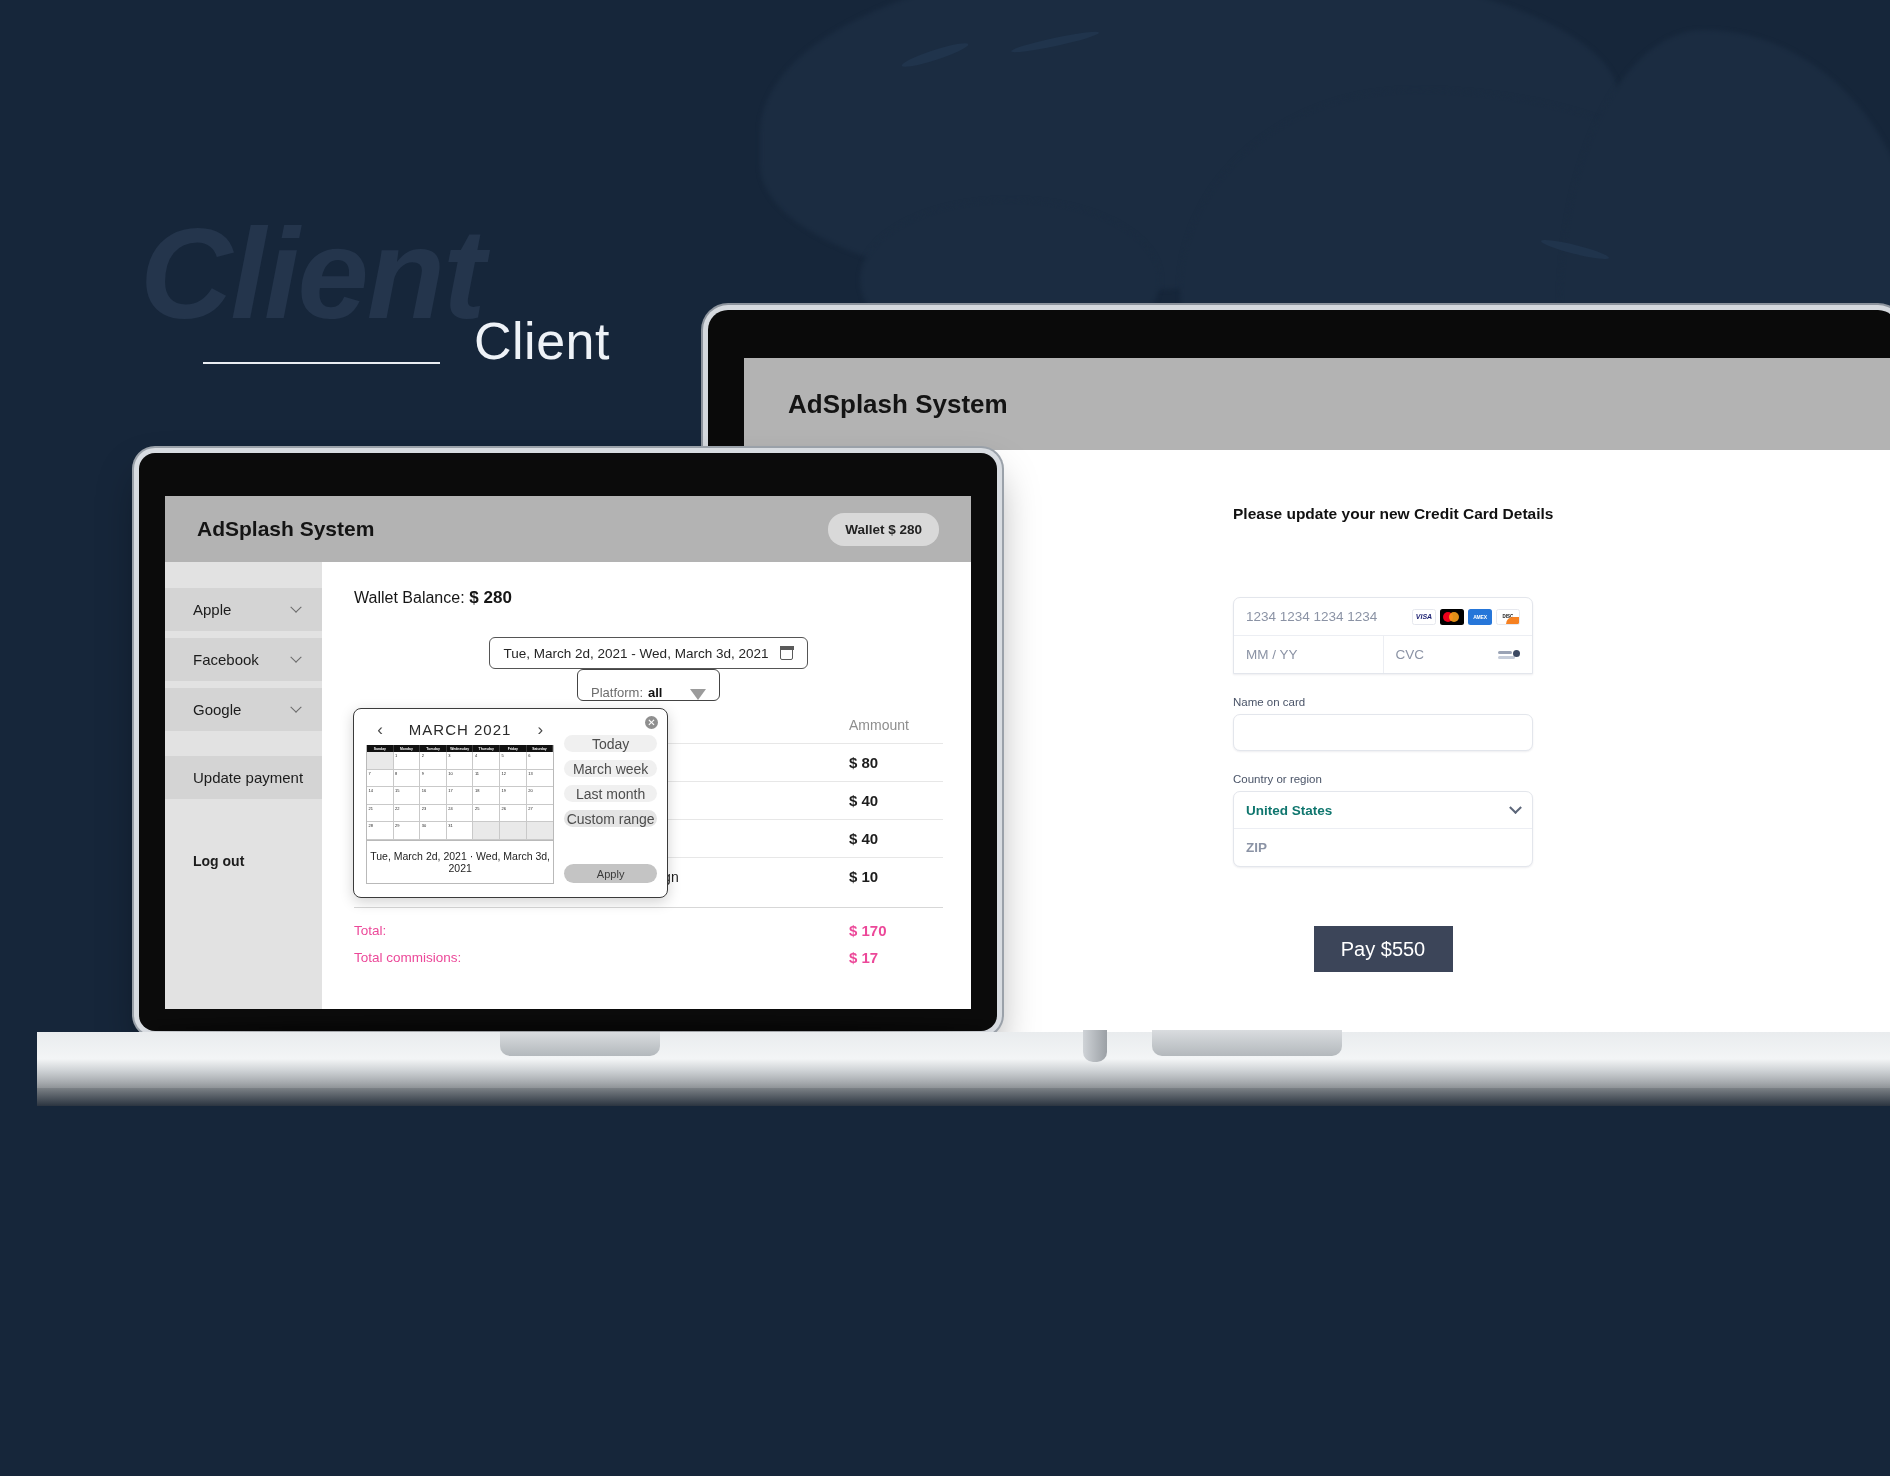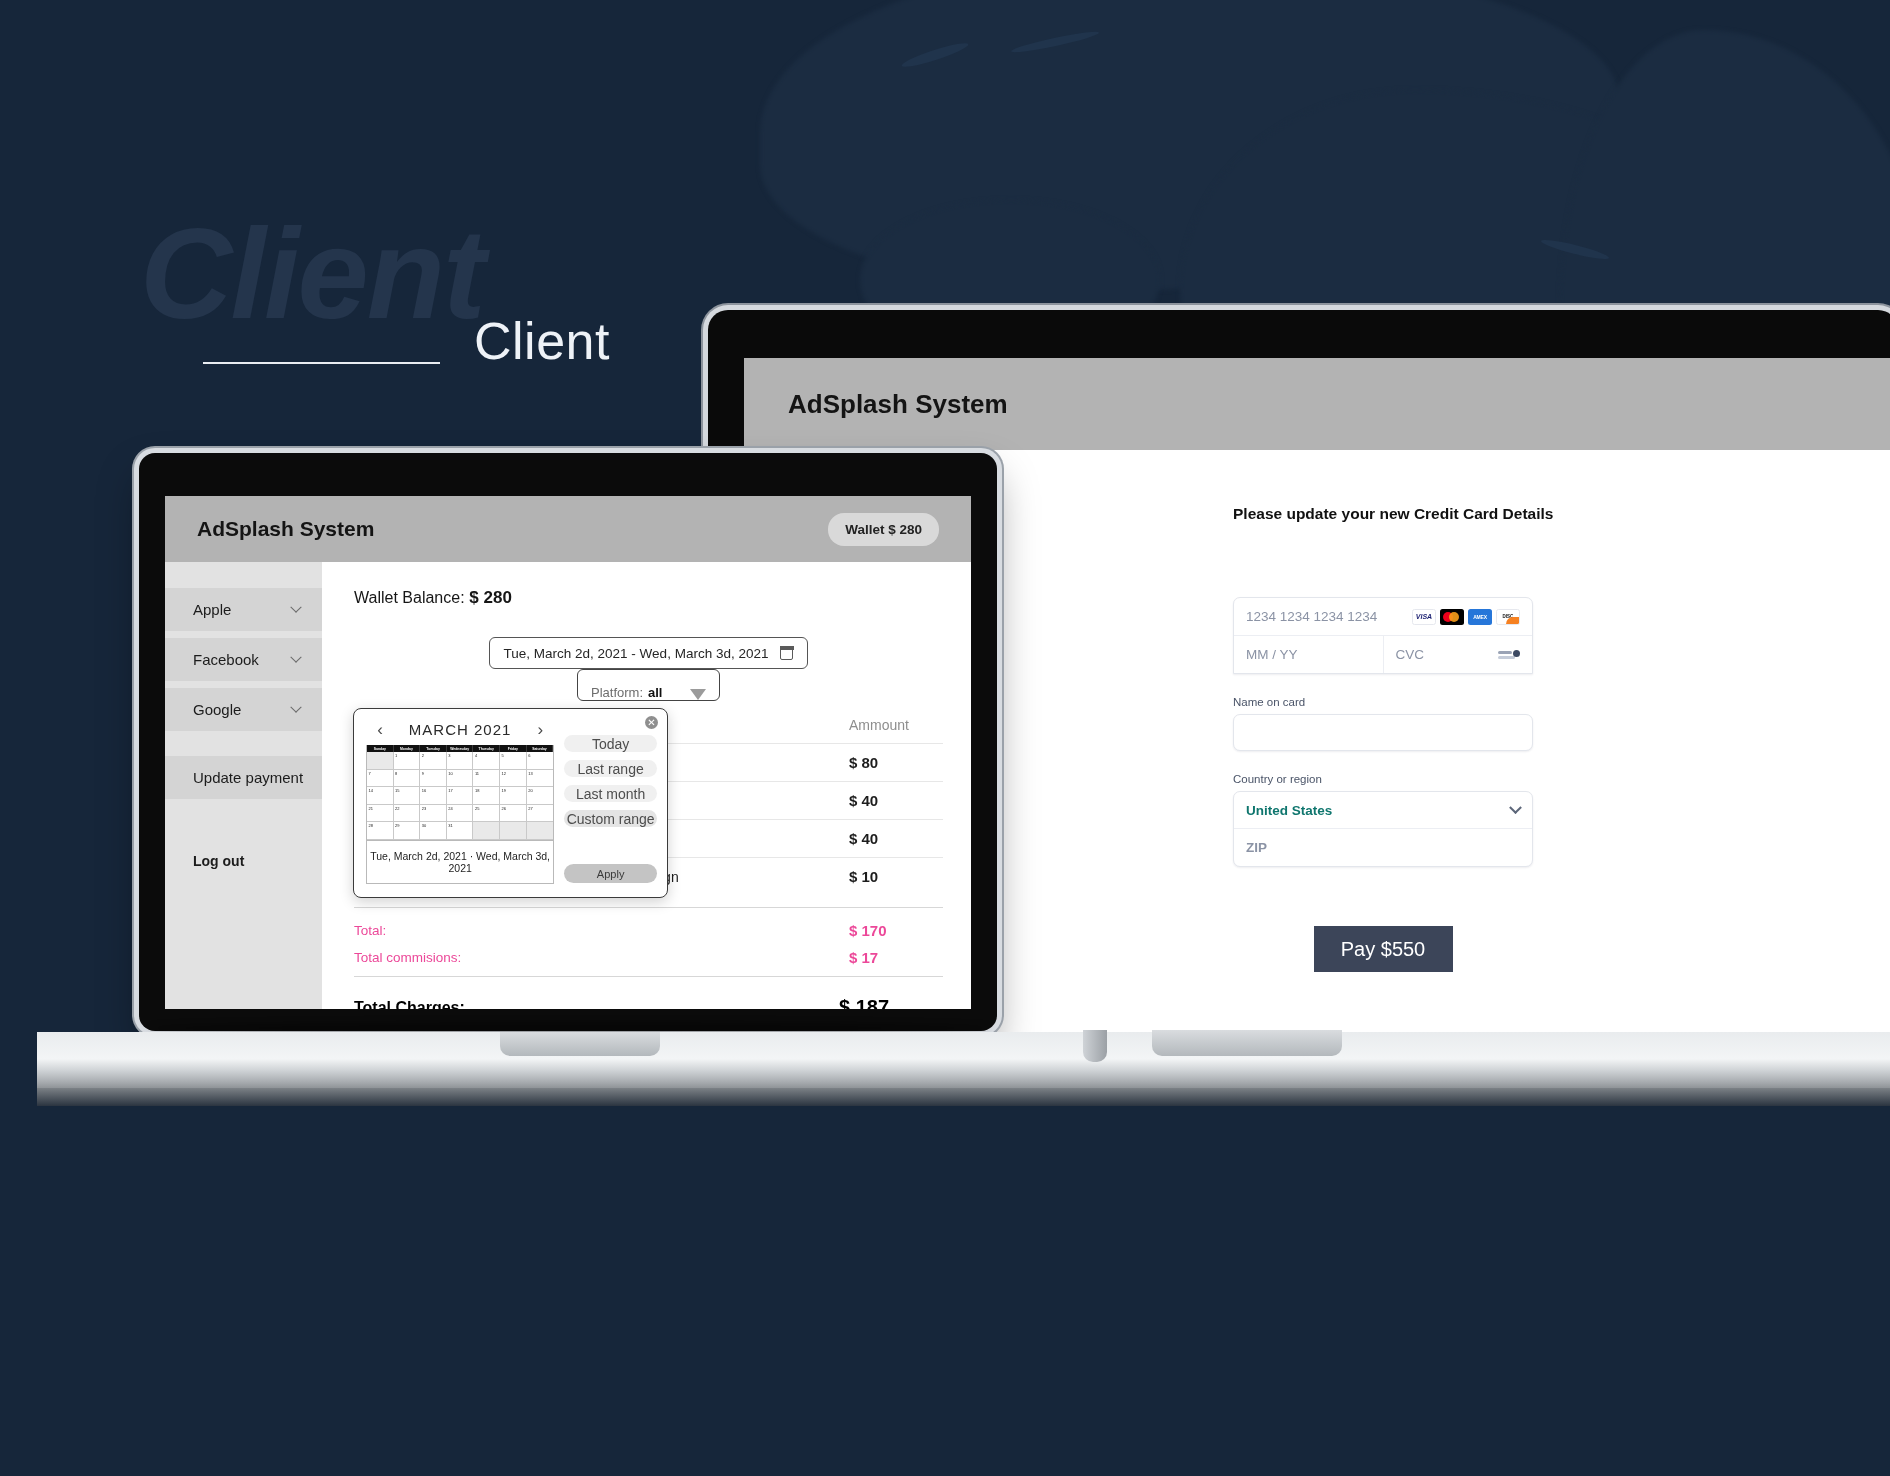--- a/index.html
+++ b/index.html
@@ -603,24 +603,20 @@
           </div>
 
           <div class="totals">
             <div class="tot-row">
               <span class="lab">Total:</span>
               <span class="val">$ 170</span>
             </div>
             <div class="tot-row">
               <span class="lab">Total commisions:</span>
               <span class="val">$ 17</span>
-            </div>
-            <div class="grand">
-              <span class="lab">Total Charges:</span>
-              <span class="val">$ 187</span>
             </div>
           </div>
         </div>
 
         <div class="cal-popup">
           <div class="cal-close">✕</div>
 
           <div class="cal-left">
             <div class="cal-nav">
               <span class="arrow">‹</span>
@@ -673,21 +669,21 @@
                   <div class="off"></div>
                   <div class="off"></div>
                   <div class="off"></div>
                 </div>
             </div>
             <div class="cal-range">Tue, March 2d, 2021  ·  Wed, March 3d, 2021</div>
           </div>
 
           <div class="cal-right">
             <div class="preset">Today</div>
-            <div class="preset">Last range</div>
+            <div class="preset">March week</div>
             <div class="preset">Last month</div>
             <div class="preset sel">Custom range</div>
             <button class="apply-btn">Apply</button>
           </div>
         </div>
 
       </div>
     </div>
   </div>
 </div>

